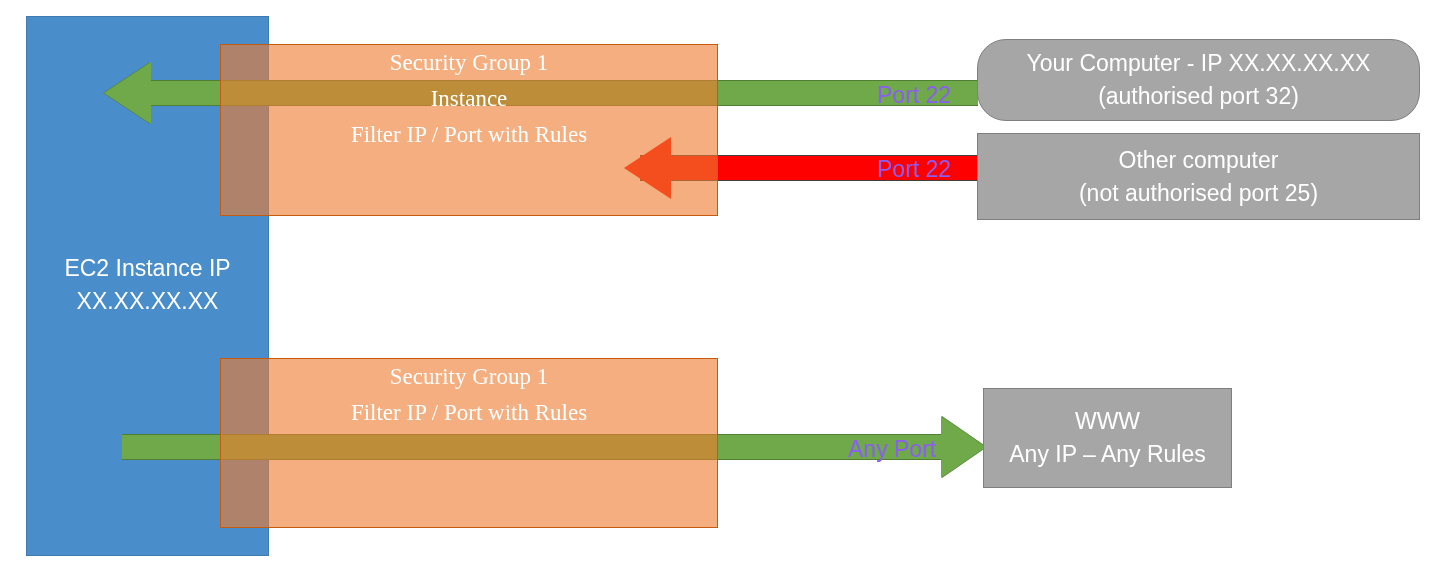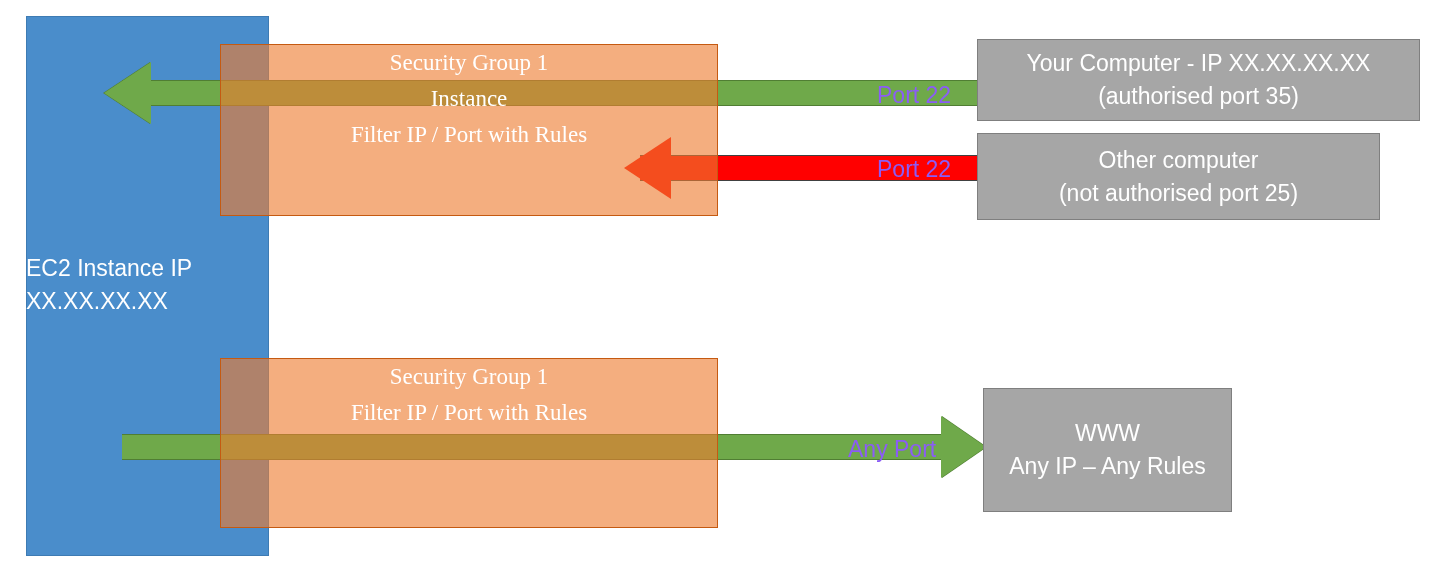--- a/index.html
+++ b/index.html
@@ -28,21 +28,21 @@
     background: #4A8DCB;
     border: 1px solid #3e7bb3;
     box-sizing: border-box;
     z-index: 1;
   }
   .ec2-label {
     position: absolute;
     left: 26px;
     top: 252px;
     width: 243px;
-    text-align: left;
+    text-align: center;
     color: #ffffff;
     font-size: 23px;
     line-height: 33px;
     z-index: 6;
     pointer-events: none;
   }
 
   
   .bar {
     position: absolute;
@@ -179,32 +179,33 @@
     justify-content: center;
     align-items: center;
   }
   .grey-box .g-line { display: block; width: 100%; }
 
   .box-your-computer {
     left: 977px;
     top: 39px;
     width: 443px;
     height: 82px;
+    border-radius: 29px;
   }
   .box-other-computer {
     left: 977px;
     top: 133px;
-    width: 403px;
+    width: 443px;
     height: 87px;
   }
   .box-www {
     left: 983px;
     top: 388px;
     width: 249px;
-    height: 124px;
+    height: 100px;
   }
 </style>
 </head>
 <body>
 
 <div id="canvas">
 
   <div class="ec2-box"></div>
   <div class="ec2-label">
     <span class="g-line">EC2 Instance</span>
@@ -229,21 +230,21 @@
     <span class="sg-line">Filter IP / Port with Rules</span>
   </div>
 
   <div class="sg-panel sg-outbound">
     <span class="sg-line">Security Group 1</span>
     <span class="sg-line">Filter IP / Port with Rules</span>
   </div>
 
   <div class="grey-box box-your-computer">
     <span class="g-line">Your Computer - IP XX.XX.XX.XX</span>
-    <span class="g-line">(authorised port 35)</span>
+    <span class="g-line">(authorised port 32)</span>
   </div>
 
   <div class="grey-box box-other-computer">
     <span class="g-line">Other computer</span>
     <span class="g-line">(not authorised port 25)</span>
   </div>
 
   <div class="grey-box box-www">
     <span class="g-line">WWW</span>
     <span class="g-line">Any IP – Any Rules</span>

